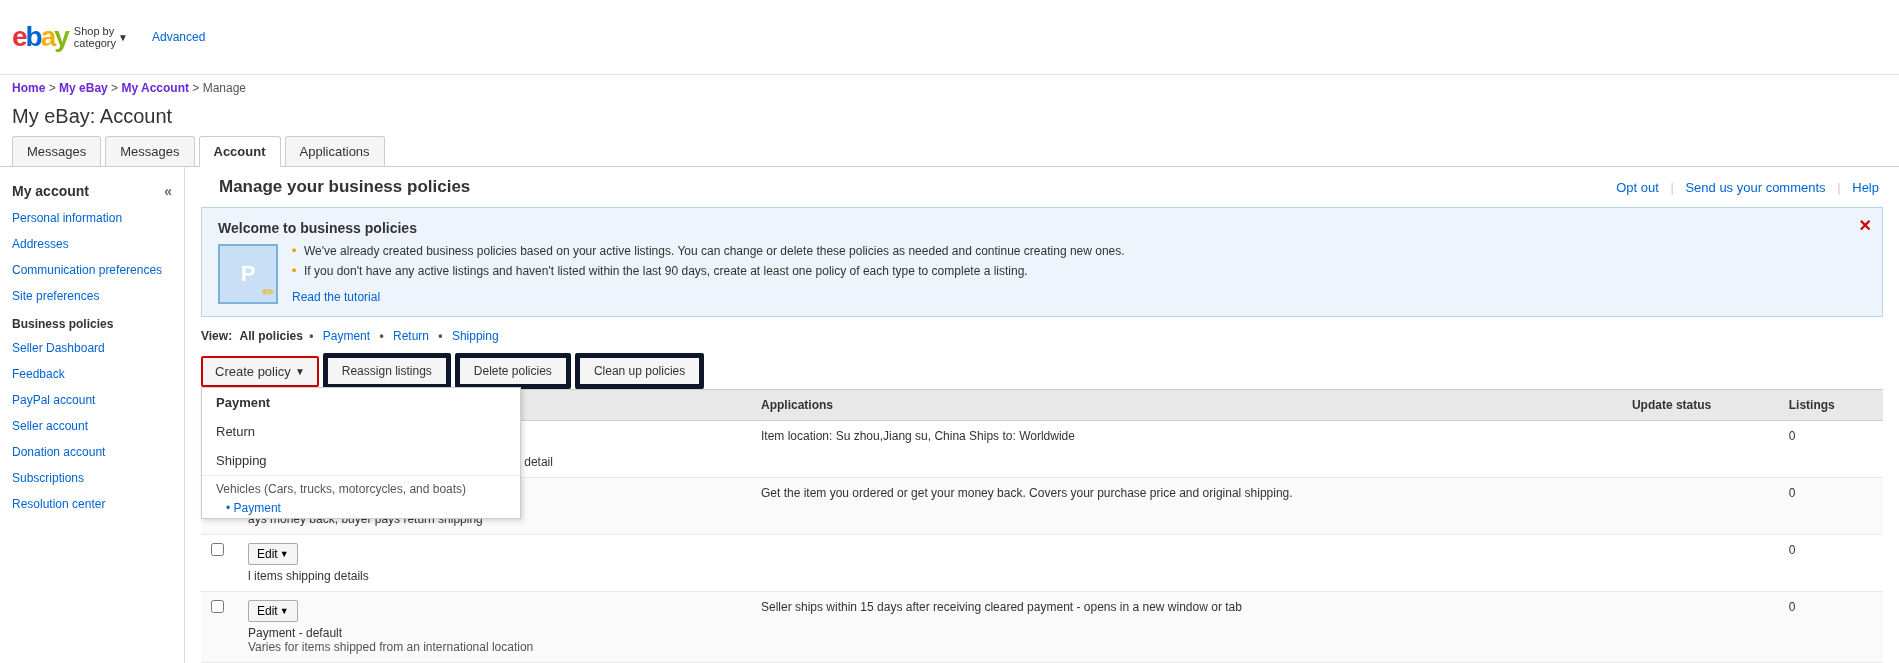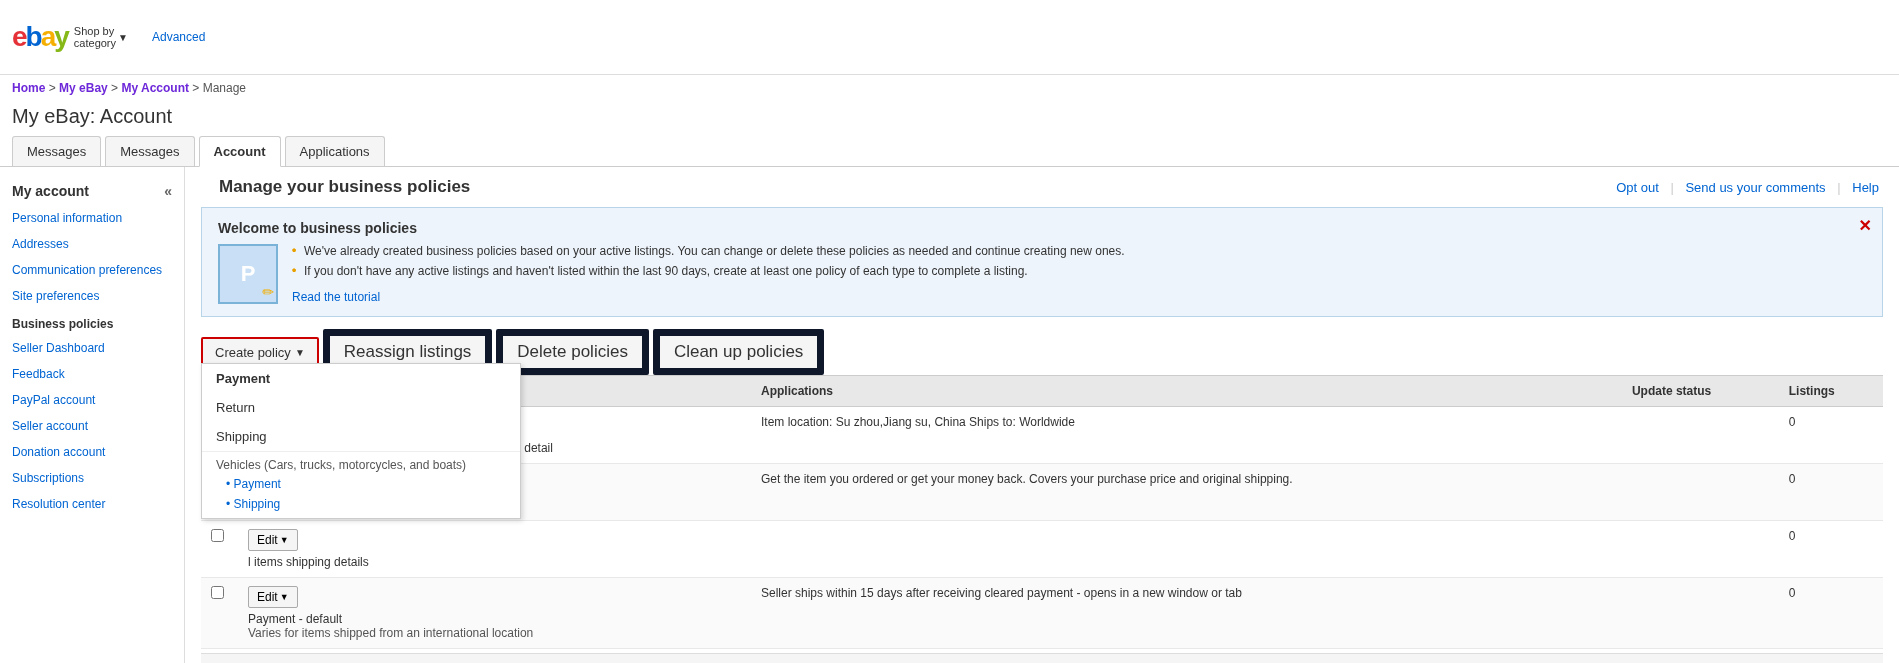--- a/index.html
+++ b/index.html
@@ -256,22 +256,22 @@
     
     #policy-toolbar {
       display: flex;
       gap: 4px;
       margin-bottom: 0;
       align-items: center;
       position: relative;
     }
     .toolbar-btn {
       padding: 6px 14px;
-      font-size: 17px;
-      border: 7px solid #0f172a;
+      font-size: 12px;
+      border: 5px solid #0f172a;
       background: #f5f5f5;
       cursor: pointer;
       border-radius: 2px;
       color: #333;
     }
     #create-policy-btn {
       display: flex;
       align-items: center;
       gap: 4px;
       padding: 6px 12px;
@@ -466,41 +466,48 @@
               <span style="color:#e8a000; position:absolute; left:0;">•</span>
               <span>If you don't have any active listings and haven't listed within the last 90 days, create at least one policy of each type to complete a listing.</span>
             </li>
           </ul>
           <a href="#" style="font-size:12px; color:#0064d2; text-decoration:none; margin-top:6px; display:inline-block;">Read the tutorial</a>
         </div>
       </div>
       <span id="welcome-close" style="position:absolute; top:8px; right:10px; cursor:pointer; font-size:16px; color:#c00; font-weight:bold;">✕</span>
     </div>
 
+    <div id="view-filter" style="margin-bottom:10px; font-size:12px; color:#333;">
+      <span>View:</span>
+      <span style="font-weight:bold; color:#333; margin-left:4px;">All policies</span>
+      <span style="margin:0 3px; color:#555;">•</span>
+      <a href="#" style="color:#0064d2; text-decoration:none;">Payment</a>
+      <span style="margin:0 3px; color:#555;">•</span>
+      <a href="#" style="color:#0064d2; text-decoration:none;">Return</a>
+      <span style="margin:0 3px; color:#555;">•</span>
+      <a href="#" style="color:#0064d2; text-decoration:none;">Shipping</a>
+    </div>
 
     <div id="policy-toolbar" style="display:flex; gap:4px; margin-bottom:0; align-items:center; position:relative;">
       <button id="create-policy-btn" style="display:flex; align-items:center; gap:4px; padding:6px 12px; font-size:13px; border:2px solid #c00; background:#f5f5f5; cursor:pointer; border-radius:2px; color:#333; font-weight:normal;">
         <span>Create policy</span>
         <span style="font-size:10px;">▼</span>
       </button>
       <button class="toolbar-btn">Reassign listings</button>
       <button class="toolbar-btn">Delete policies</button>
       <button class="toolbar-btn">Clean up policies</button>
 
       <div id="dropdown-menu" style="position:absolute; top:34px; left:0; background:#fff; border:1px solid #ccc; box-shadow:2px 2px 5px rgba(0,0,0,0.15); z-index:100; min-width:320px; font-size:13px;">
         <div class="dropdown-item active-item" style="padding:7px 14px; cursor:pointer; color:#333; font-weight:bold;">Payment</div>
         <div class="dropdown-item" style="padding:7px 14px; cursor:pointer; color:#333;">Return</div>
         <div class="dropdown-item" style="padding:7px 14px; cursor:pointer; color:#333;">Shipping</div>
         <div class="dropdown-divider" style="border-top:1px solid #eee;"></div>
         <div class="dropdown-vehicle-title" style="color:#555; font-size:12px; padding:6px 14px 2px;">Vehicles (Cars, trucks, motorcycles, and boats)</div>
         <div class="dropdown-sub-item" style="padding:3px 14px 3px 24px; cursor:pointer; color:#0064d2; font-size:12px;">
           <span>• </span><span>Payment</span>
-        </div>
-        <div class="dropdown-sub-item" style="padding:3px 14px 7px 24px; cursor:pointer; color:#0064d2; font-size:12px;">
-          <span>• </span><span>Shipping</span>
         </div>
       </div>
     </div>
 
     <table id="policy-table" style="width:100%; border-collapse:collapse; font-size:12px; margin-top:0;">
       <thead>
         <tr style="background:#e8e8e8; border-top:1px solid #ccc;">
           <th style="padding:8px 6px; width:20px;"></th>
           <th style="padding:8px 10px;"></th>
           <th style="padding:8px 10px;">Applications</th>

